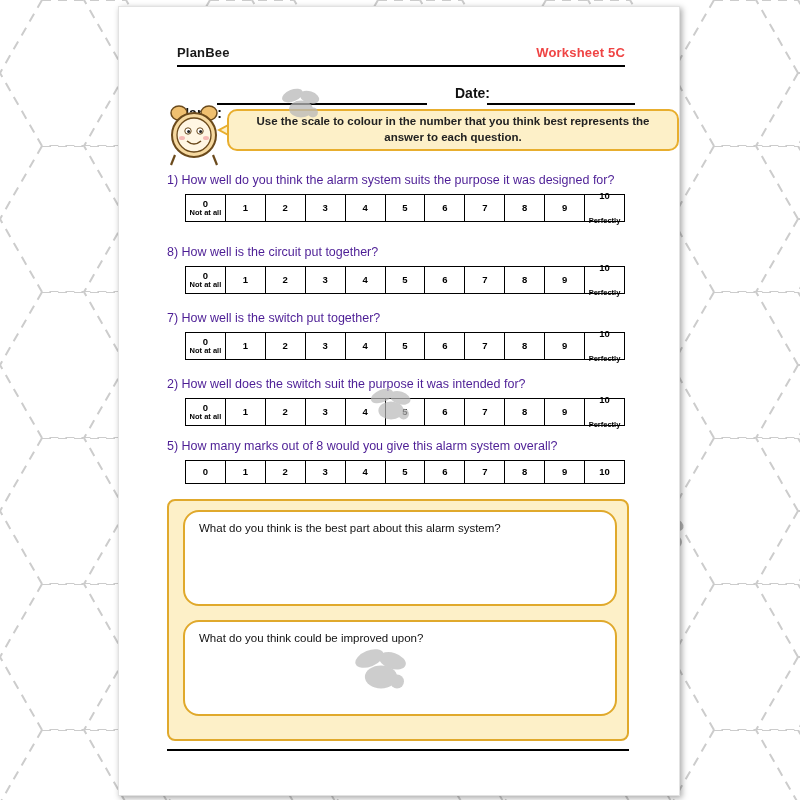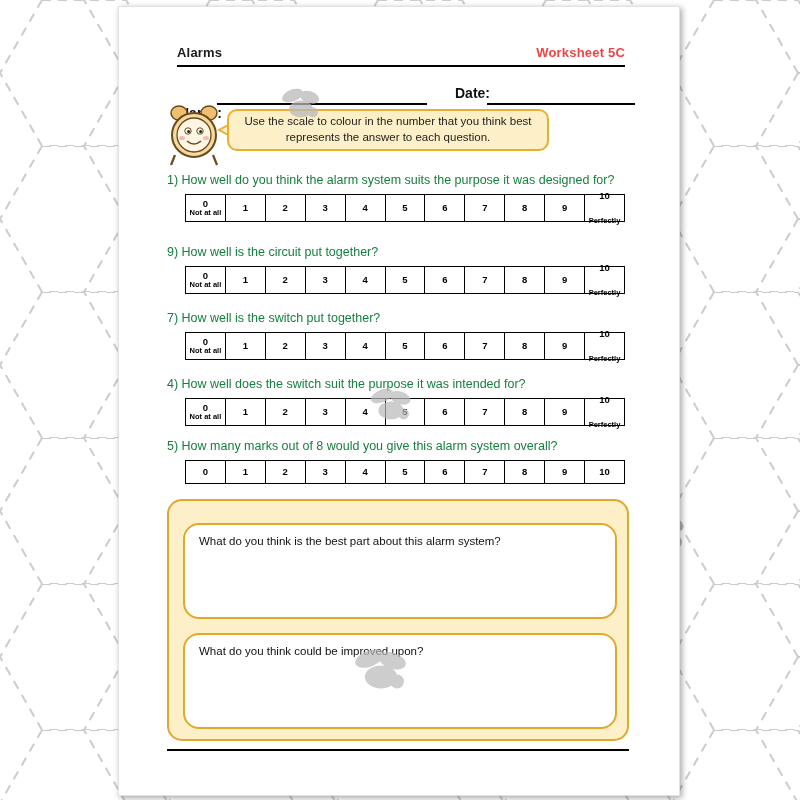--- a/index.html
+++ b/index.html
@@ -107,31 +107,32 @@
     top: 96px;
     width: 58px;
     height: 64px;
   }
 
   
   #instruction-bubble {
     position: absolute;
     left: 108px;
     top: 102px;
-    width: 322px;
+    width: 452px;
     height: 42px;
     background: #fdf0c8;
     border: 2px solid #e8ae2e;
     border-radius: 10px;
     display: flex;
     align-items: center;
     justify-content: center;
     text-align: center;
     padding: 16px 10px;
     box-sizing: border-box;
+    font-weight: bold;
   }
   #instruction-bubble .bubble-text {
     font-size: 11.5px;
     color: #222;
     line-height: 1.35;
   }
   #bubble-tail {
     position: absolute;
     left: 98px;
     top: 116px;
@@ -147,21 +148,21 @@
     width: 0; height: 0;
     border-top: 6px solid transparent;
     border-bottom: 6px solid transparent;
     border-right: 11px solid #fdf0c8;
   }
 
   
   .question-block { position: absolute; left: 48px; width: 462px; }
   .question-text {
     font-size: 12.5px;
-    color: #15803d;
+    color: #4c1d95;
     line-height: 1.25;
     margin: 0 0 5px 0;
   }
   .scale {
     display: flex;
     width: 440px;
     margin-left: 18px;
     border: 1.5px solid #000;
     box-sizing: border-box;
     background: #fff;
@@ -194,23 +195,23 @@
 
   
   #answer-outer {
     position: absolute;
     left: 48px;
     top: 492px;
     width: 462px;
     height: 242px;
     background: #fdf0c8;
     border: 2px solid #e0a92c;
-    border-radius: 15px;
+    border-radius: 8px;
     box-sizing: border-box;
-    padding: 22px 14px;
+    padding: 9px 14px;
   }
   .answer-box {
     width: 434px;
     height: 96px;
     background: #ffffff;
     border: 2px solid #e0a92c;
     border-radius: 16px;
     box-sizing: border-box;
     padding: 10px 14px;
     margin-bottom: 14px;
@@ -288,21 +289,21 @@
     <ellipse cx="36" cy="12" rx="12" ry="7" transform="rotate(18 36 12)"></ellipse>
     <ellipse cx="26" cy="26" rx="14" ry="10"></ellipse>
     <circle cx="40" cy="30" r="6"></circle>
   </g>
 </svg>
 
 <div id="page-sheet">
   <div id="page-inner">
 
     <div class="header-row">
-      <div class="header-left">Alarms</div>
+      <div class="header-left">PlanBee</div>
       <div class="header-right">Worksheet 5C</div>
     </div>
     <div class="header-rule"></div>
 
     <div class="namedate">
       <div class="nd-label nd-name-label">Name:</div>
       <div class="nd-line nd-name-line"></div>
       <div class="nd-label nd-date-label">Date:</div>
       <div class="nd-line nd-date-line"></div>
     </div>
@@ -366,21 +367,21 @@
             <span class="scale-num">9</span>
           </div>
         <div class="scale-cell">
           <span class="scale-num">10</span>
           <span class="scale-sub">Perfectly</span>
         </div>
       </div>
     </div>
 
     <div class="question-block" style="top:238px;">
-      <p class="question-text">9) How well is the circuit put together?</p>
+      <p class="question-text">8) How well is the circuit put together?</p>
       <div class="scale">
         <div class="scale-cell">
           <span class="scale-num">0</span>
           <span class="scale-sub">Not at all</span>
         </div>
         <div class="scale-cell">
             <span class="scale-num">1</span>
           </div>
         <div class="scale-cell">
             <span class="scale-num">2</span>
@@ -448,21 +449,21 @@
             <span class="scale-num">9</span>
           </div>
         <div class="scale-cell">
           <span class="scale-num">10</span>
           <span class="scale-sub">Perfectly</span>
         </div>
       </div>
     </div>
 
     <div class="question-block" style="top:370px;">
-      <p class="question-text">4) How well does the switch suit the purpose it was intended for?</p>
+      <p class="question-text">2) How well does the switch suit the purpose it was intended for?</p>
       <div class="scale">
         <div class="scale-cell">
           <span class="scale-num">0</span>
           <span class="scale-sub">Not at all</span>
         </div>
         <div class="scale-cell">
             <span class="scale-num">1</span>
           </div>
         <div class="scale-cell">
             <span class="scale-num">2</span>

